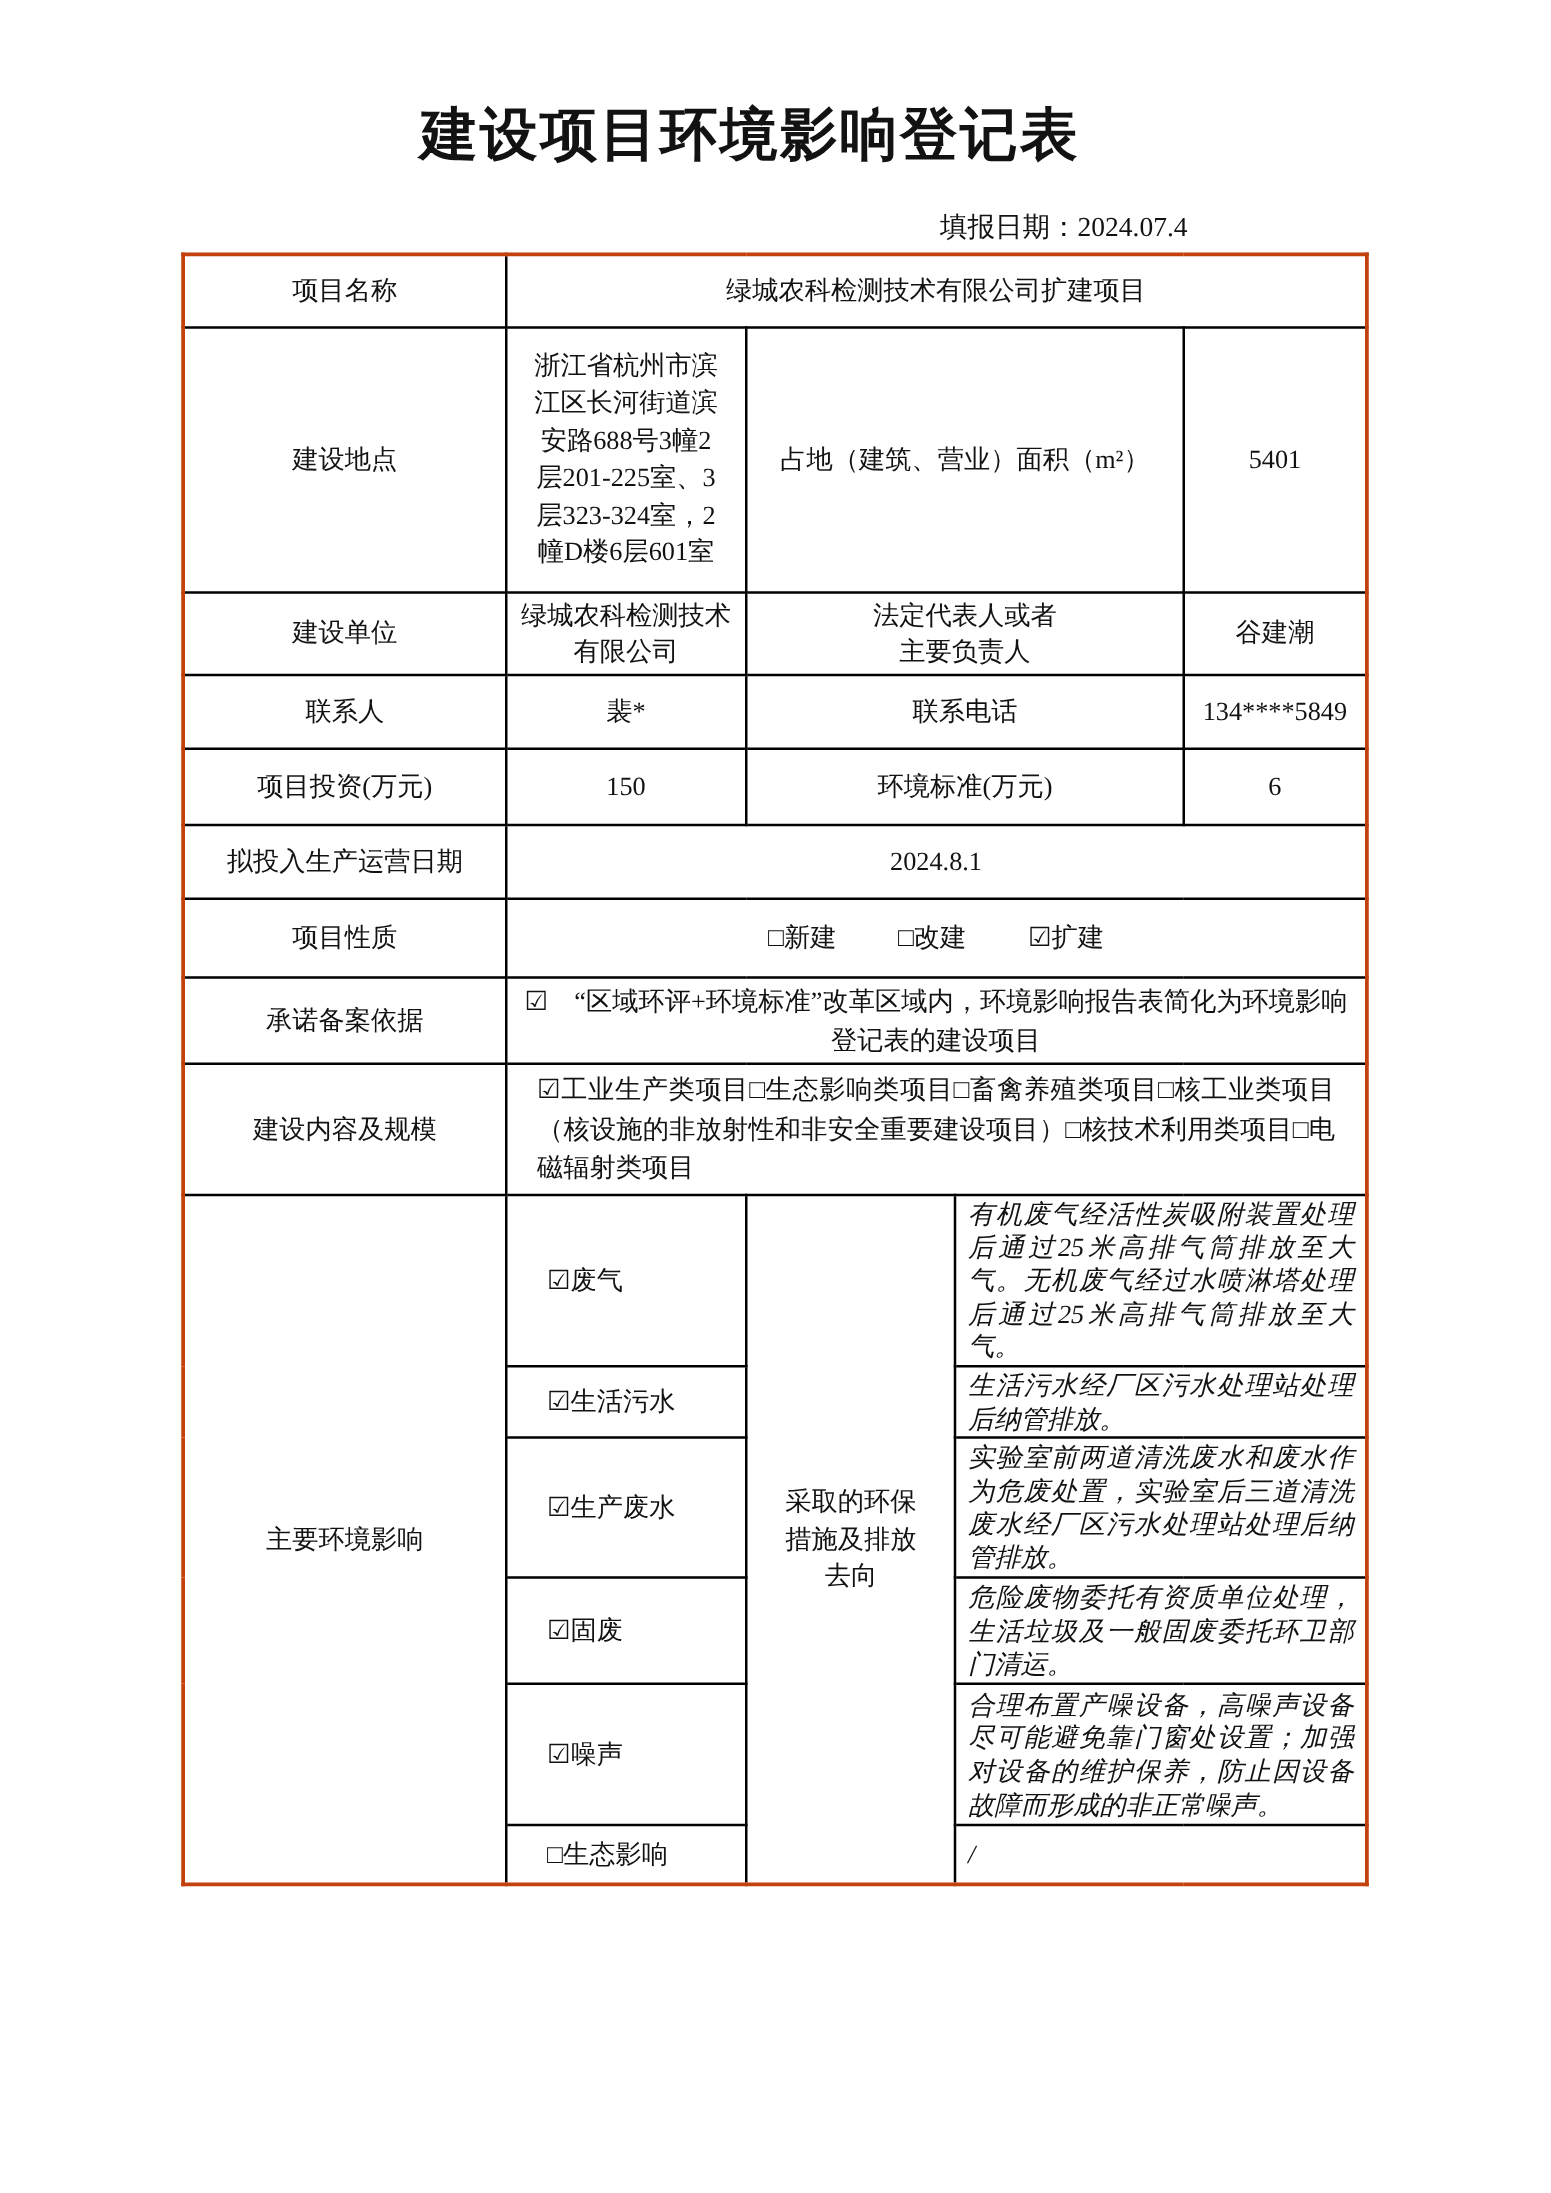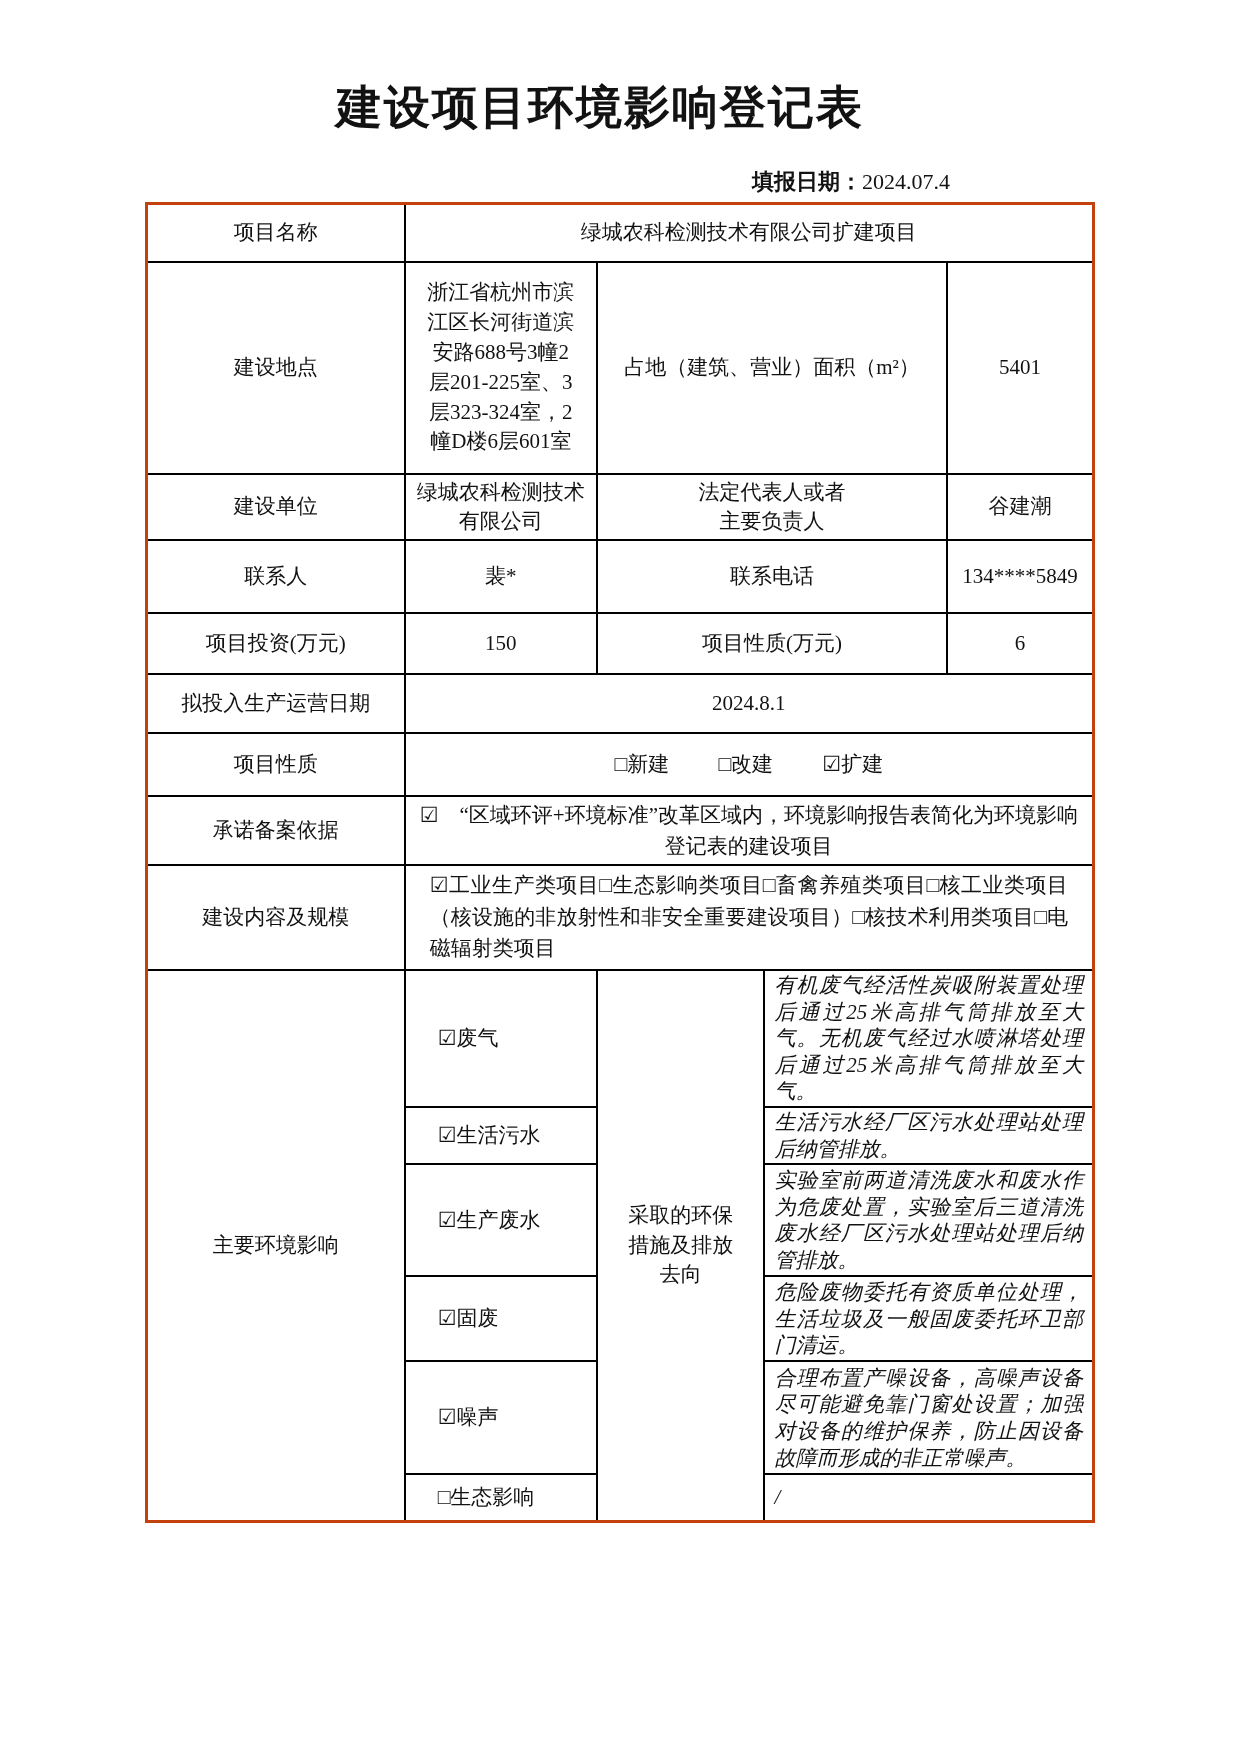--- a/index.html
+++ b/index.html
@@ -32,21 +32,21 @@
     left: -20px;
     line-height: 1.2;
   }
   .date-line {
     margin-top: 32px;
     margin-bottom: 5px;
     text-align: right;
     padding-right: 145px;
     font-size: 22px;
   }
-  .date-label { font-weight: bold; }
+  .date-label { font-weight: normal; }
   .date-value { font-weight: normal; }
 
   table.form-table {
     border-collapse: collapse;
     width: 950px;
     table-layout: fixed;
     border: 3px solid #c2410c;
   }
   td {
     border: 2px solid #000;
@@ -73,21 +73,21 @@
   .item {
     text-align: left;
     padding-left: 32px;
   }
   .nature-opt { display: inline-block; margin: 0 22px; }
 
   
   tr.r1 { height: 58px; }
   tr.r2 { height: 212px; }
   tr.r3 { height: 61px; }
-  tr.r4 { height: 73px; }
+  tr.r4 { height: 59px; }
   tr.r5 { height: 61px; }
   tr.r6 { height: 59px; }
   tr.r7 { height: 63px; }
   tr.r8 { height: 67px; }
   tr.r9 { height: 96px; }
   tr.e1 { height: 113px; }
   tr.e2 { height: 57px; }
   tr.e3 { height: 112px; }
   tr.e4 { height: 85px; }
   tr.e5 { height: 113px; }
@@ -138,21 +138,21 @@
       <tr class="r4">
         <td>联系人</td>
         <td>裴*</td>
         <td colspan="2">联系电话</td>
         <td>134****5849</td>
       </tr>
 
       <tr class="r5">
         <td>项目投资(万元)</td>
         <td>150</td>
-        <td colspan="2">项目性质(万元)</td>
+        <td colspan="2">环境标准(万元)</td>
         <td>6</td>
       </tr>
 
       <tr class="r6">
         <td>拟投入生产运营日期</td>
         <td colspan="4">2024.8.1</td>
       </tr>
 
       <tr class="r7">
         <td>项目性质</td>

